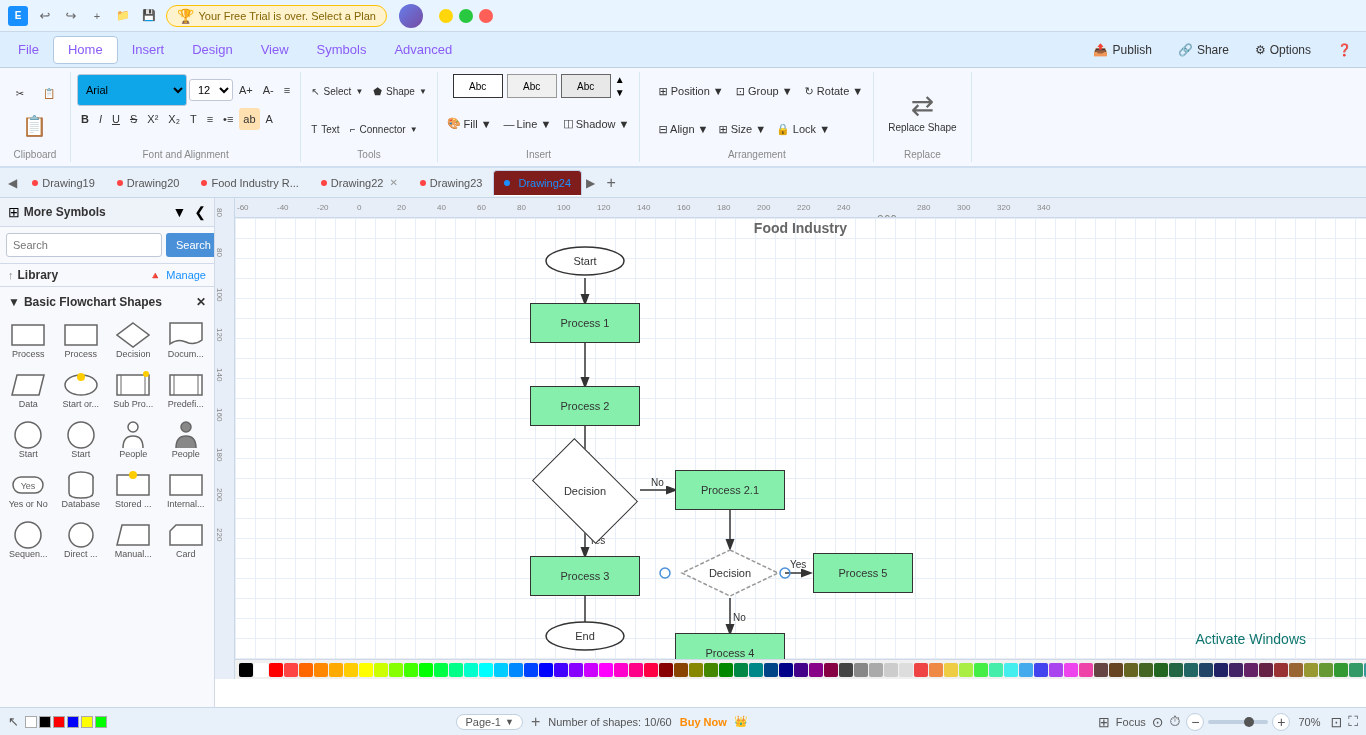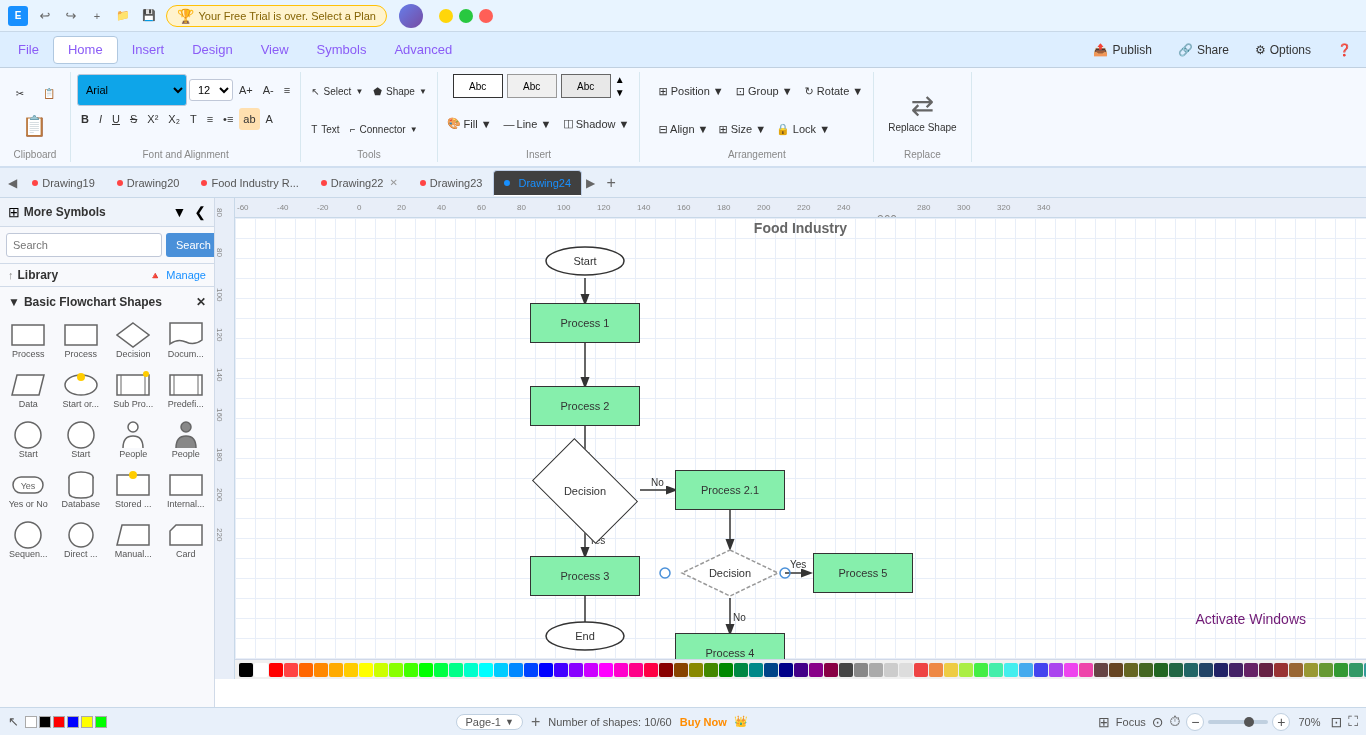--- a/index.html
+++ b/index.html
@@ -139,21 +139,21 @@
       font-size: 11px;
       color: #555;
       cursor: pointer;
       border: 1px solid transparent;
       border-radius: 4px 4px 0 0;
       height: 26px;
       gap: 4px;
       white-space: nowrap;
       max-width: 120px;
     }
-    .tab-item.active { background: #404040; border: 1px solid #c0d0e8; border-bottom: 1px solid white; color: #1890ff; gap: 8px; }
+    .tab-item.active { background: #7f1d1d; border: 1px solid #c0d0e8; border-bottom: 1px solid white; color: #1890ff; gap: 8px; }
     .tab-dot { width: 6px; height: 6px; border-radius: 50%; background: #ff4444; flex-shrink: 0; }
     .tab-dot.blue { background: #1890ff; }
     .tab-close { font-size: 10px; color: #999; margin-left: 2px; }
     .tab-nav { padding: 4px; cursor: pointer; color: #666; }
     .tab-add { width: 24px; height: 24px; display: flex; align-items: center; justify-content: center; cursor: pointer; color: #666; font-size: 16px; }
 
     
     .main-area {
       display: flex;
       height: calc(735px - 32px - 36px - 100px - 30px - 28px);
@@ -293,24 +293,24 @@
       width: 90px;
       height: 60px;
       font-size: 11px;
       color: #333;
       z-index: 1;
     }
 
     
     .watermark {
       position: absolute;
-      bottom: 52px;
+      bottom: 32px;
       right: 60px;
       font-size: 14px;
-      color: #701a75;
+      color: #0f766e;
       pointer-events: none;
     }
 
     
     .statusbar {
       height: 28px;
       background: #e8f0fa;
       border-top: 1px solid #c8d8e8;
       display: flex;
       align-items: center;

